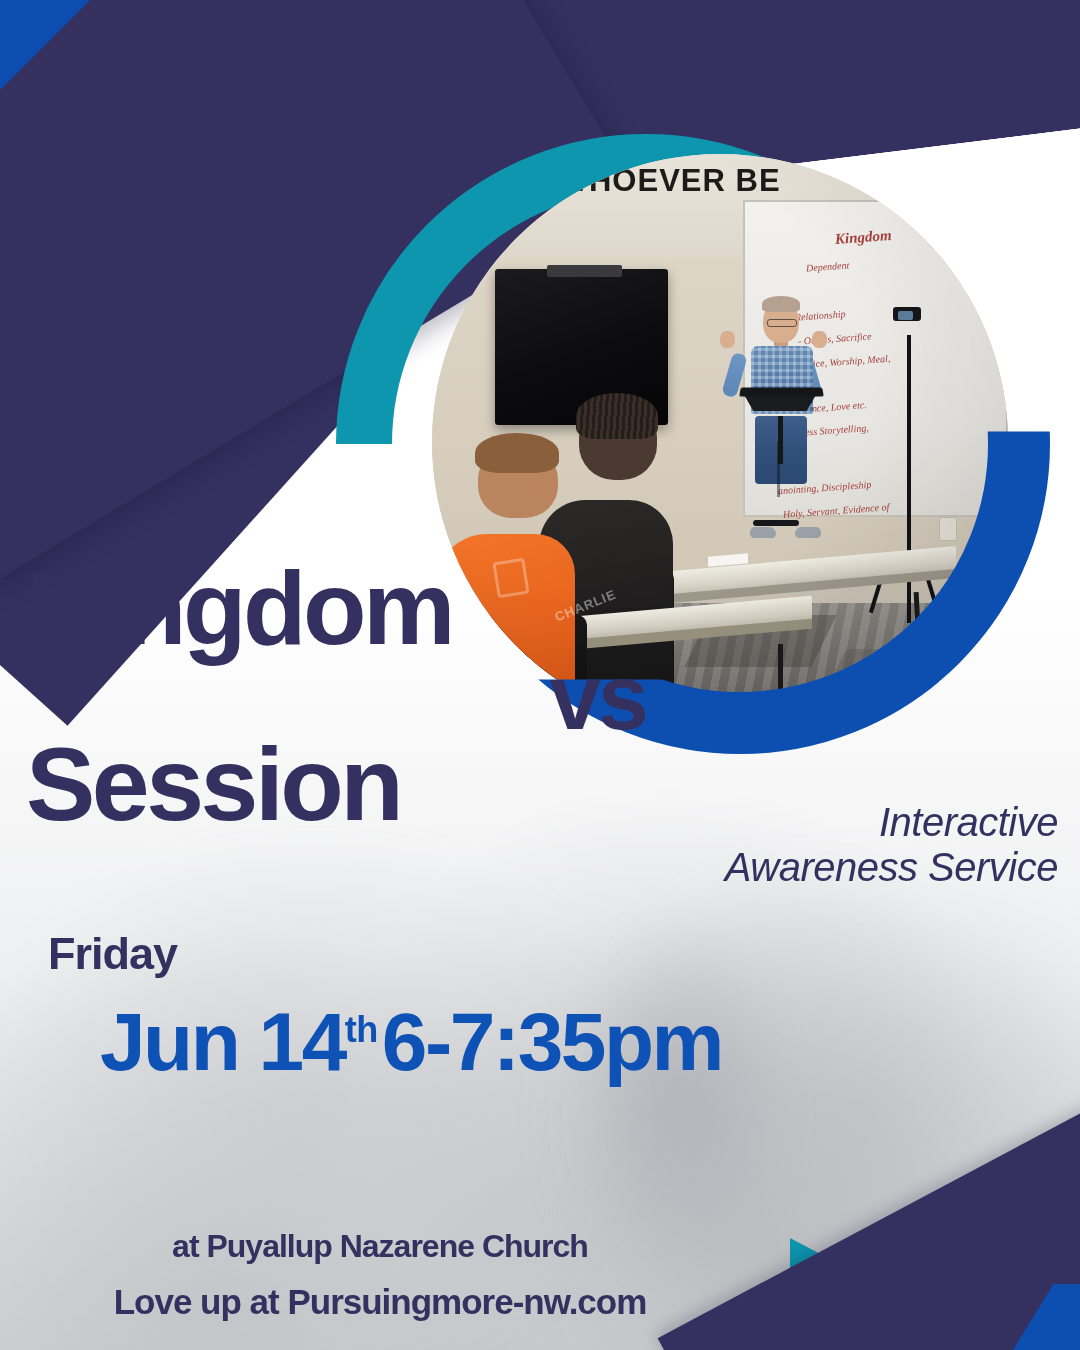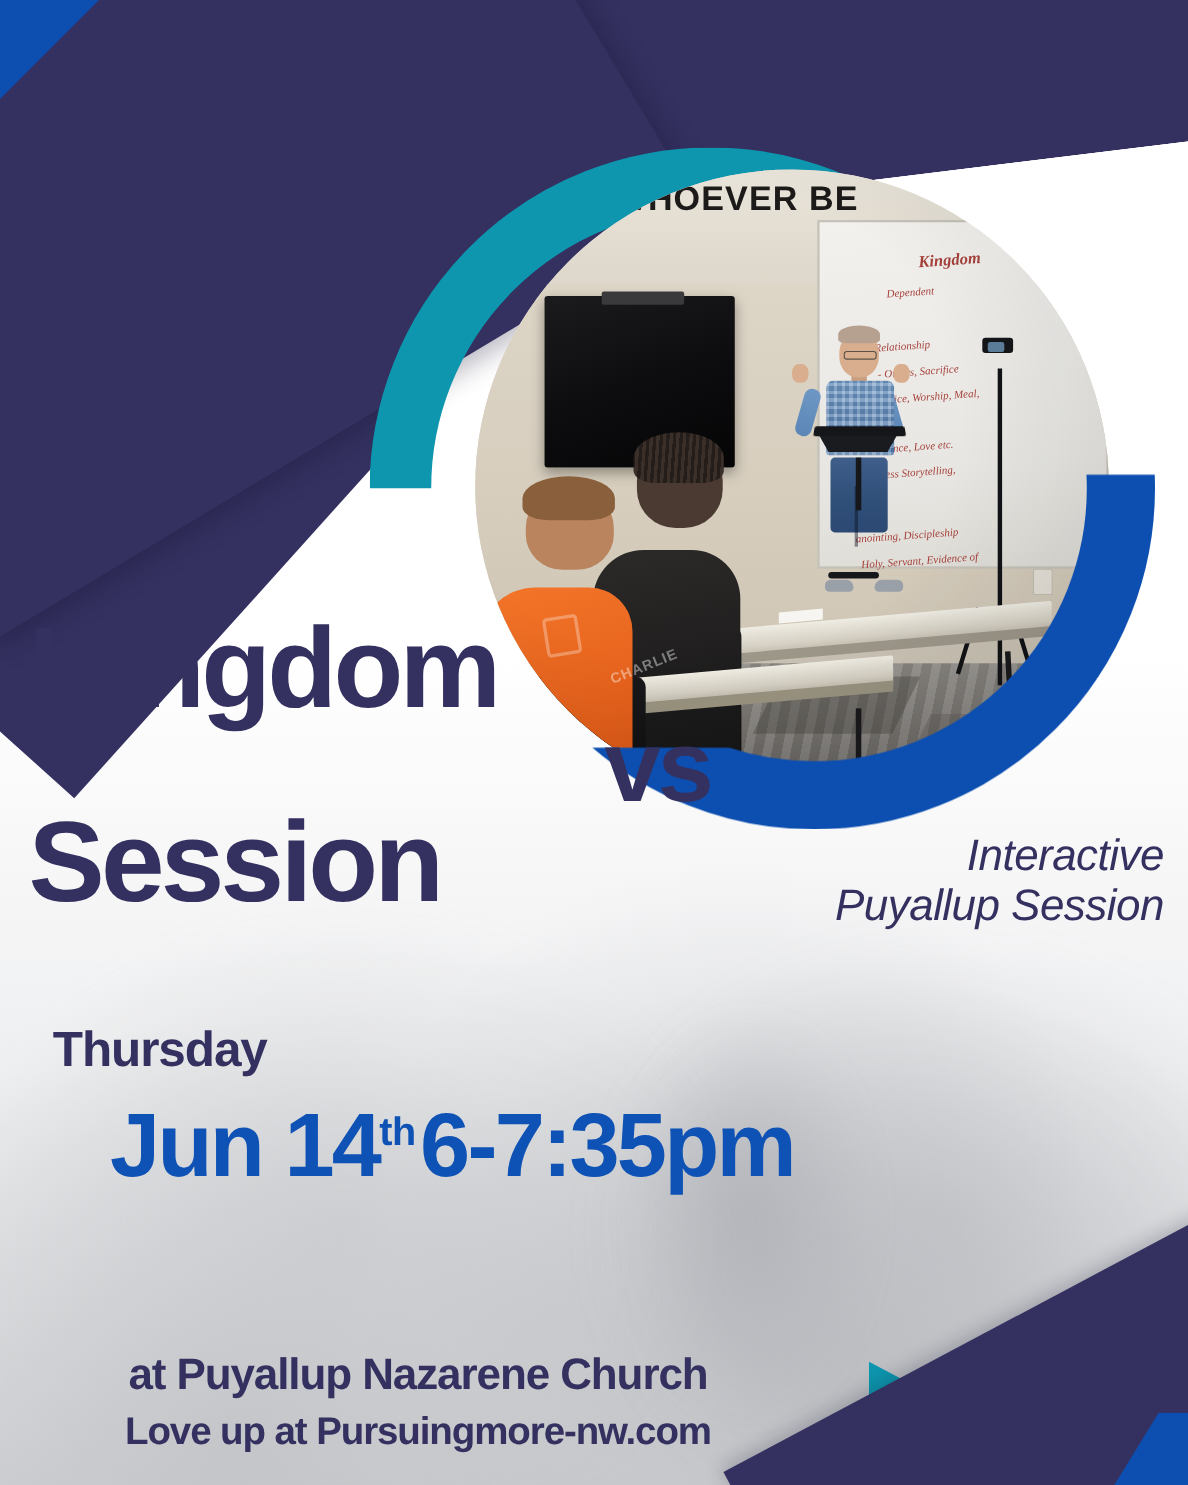--- a/index.html
+++ b/index.html
@@ -276,21 +276,21 @@
     font-size: 104px;
     line-height: 0.90;
     letter-spacing: -3.5px;
     margin: 0;
   }
   .title-line.l2 { font-size: 92px; letter-spacing: -3px; text-align: right; }
   .title-line.l3 { font-size: 104px; }
 
   .tagline {
     position: absolute;
-    right: 22px; top: 756px;
+    right: 22px; top: 800px;
     width: 520px;
     text-align: right;
     color: var(--navy-text);
     font-family: "Liberation Sans", sans-serif;
     font-style: italic;
     font-weight: 400;
     font-size: 40px;
     line-height: 1.12;
     letter-spacing: -0.5px;
   }
@@ -323,21 +323,21 @@
   .datetime .time { margin-left: 4px; }
 
   .venue {
     position: absolute;
     left: 0; top: 1228px;
     width: 760px;
     text-align: center;
     color: var(--navy-text);
     font-family: "Liberation Sans", sans-serif;
     font-weight: 700;
-    font-size: 40px;
+    font-size: 32px;
     letter-spacing: -1px;
   }
   .signup {
     position: absolute;
     left: 0; top: 1282px;
     width: 760px;
     text-align: center;
     color: var(--navy-text);
     font-family: "Liberation Sans", sans-serif;
     font-weight: 700;
@@ -481,24 +481,24 @@
   </div>
 
   <div class="title-block">
     <div class="title-line l1">Kingdom</div>
     <div class="title-line l2">vs</div>
     <div class="title-line l3">Session</div>
   </div>
 
   <div class="tagline">
     <div>Interactive</div>
-    <div>Puyallup Session</div>
+    <div>Awareness Service</div>
   </div>
 
-  <div class="day-text">Thursday</div>
+  <div class="day-text">Friday</div>
   <div class="datetime"><span>Jun 14</span><sup>th</sup><span class="time">6-7:35pm</span></div>
 
   <div class="venue">at Puyallup Nazarene Church</div>
   <div class="signup">Love up at Pursuingmore-nw.com</div>
 
   <div class="shape br-teal-tri"></div>
   <div class="shape br-navy-band1"></div>
   <div class="shape br-navy-band2"></div>
   <div class="shape br-blue-tri"></div>
 

